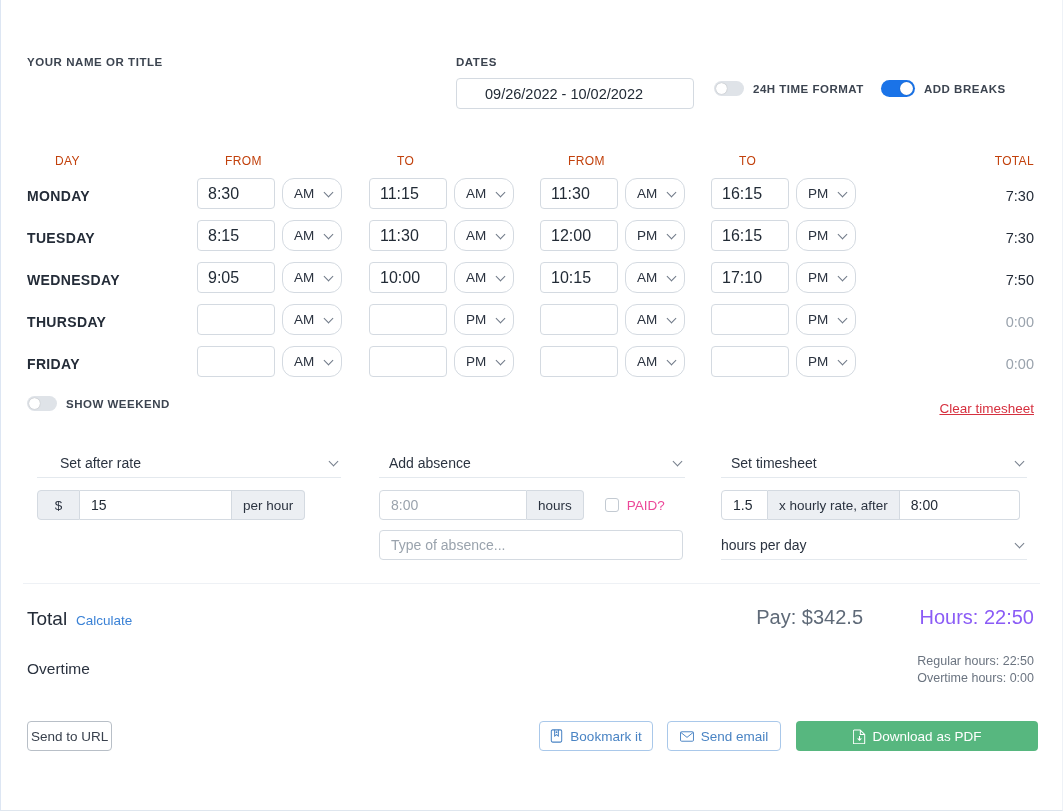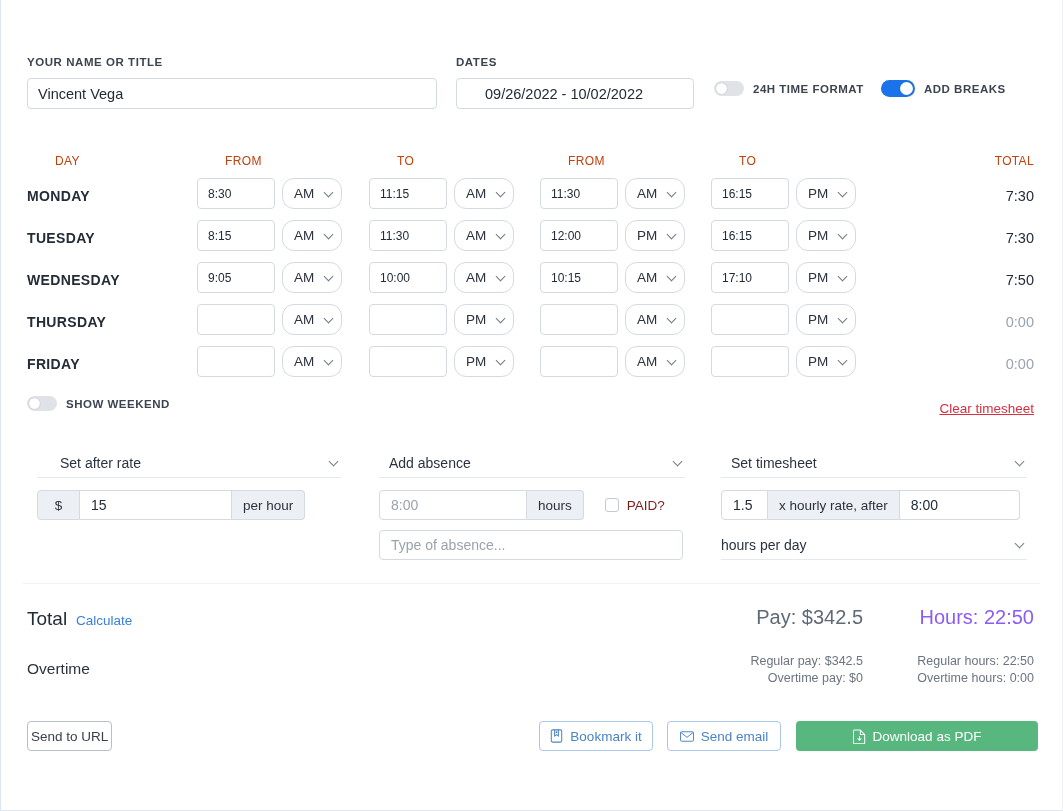--- a/index.html
+++ b/index.html
@@ -96,21 +96,21 @@
     position: absolute; left: 26px; top: 10px;
     font-size: 14px; font-weight: bold;
     letter-spacing: .35px;
     color: #242c38;
     text-transform: uppercase;
   }
   .cell { position: absolute; top: 0; display: flex; gap: 7px; }
   .time-in {
     width: 78px; height: 31px;
     padding: 0 10px;
-    font-size: 12px;
+    font-size: 16px;
   }
   .ampm {
     position: relative;
     width: 60px; height: 31px;
     border: 1px solid #d4dae1;
     border-radius: 12px;
     background: #fff;
     display: flex; align-items: center;
     padding-left: 11px;
     font-size: 13.5px;
@@ -188,21 +188,21 @@
     margin-left: 21px;
     height: 30px;
     cursor: pointer;
   }
   .checkbox {
     width: 14px; height: 14px;
     border: 1px solid #c3cad2;
     border-radius: 3px;
     background: #fff;
   }
-  .checklabel { font-size: 13.5px; color: #7f1d1d; }
+  .checklabel { font-size: 13.5px; color: #ec4899; }
 
   .absence-type {
     margin-top: 10px;
     width: 304px; height: 30px;
     padding: 0 11px;
     font-size: 14px;
   }
 
   .ot-sub {
     position: relative;
@@ -285,21 +285,20 @@
     color: #ffffff;
   }
   .ico { flex: 0 0 auto; display: block; }
 </style>
 </head>
 <body>
 
 <div class="page">
 
   <div class="fieldlabel name-label">YOUR NAME OR TITLE</div>
-  <input class="txtinput name-input" placeholder="Your name or title" value="Vincent Vega" style="">
 
   <div class="fieldlabel dates-label">DATES</div>
   <input class="txtinput dates-input" value="09/26/2022 - 10/02/2022" style="">
 
   <div class="toggle-wrap" style="left:713px; top:81px;">
     <div class="switch" id="sw24">
       <div class="knob"></div>
     </div>
     <div class="toggle-text">24H TIME FORMAT</div>
   </div>
@@ -538,24 +537,20 @@
 
   <div class="divider"></div>
 
   <div class="total-word">Total</div>
   <div class="calc-link">Calculate</div>
   <div class="ot-word">Overtime</div>
 
   <div class="big-pay">Pay: $342.5</div>
   <div class="big-hours">Hours: 22:50</div>
 
-  <div class="sub-col sub-pay">
-    <div>Regular pay: $342.5</div>
-    <div>Overtime pay: $0</div>
-  </div>
   <div class="sub-col sub-hours">
     <div>Regular hours: 22:50</div>
     <div>Overtime hours: 0:00</div>
   </div>
 
   <div class="btn btn-url">
     <span>Send to URL</span>
   </div>
 
   <div class="btn btn-outline btn-bookmark">

